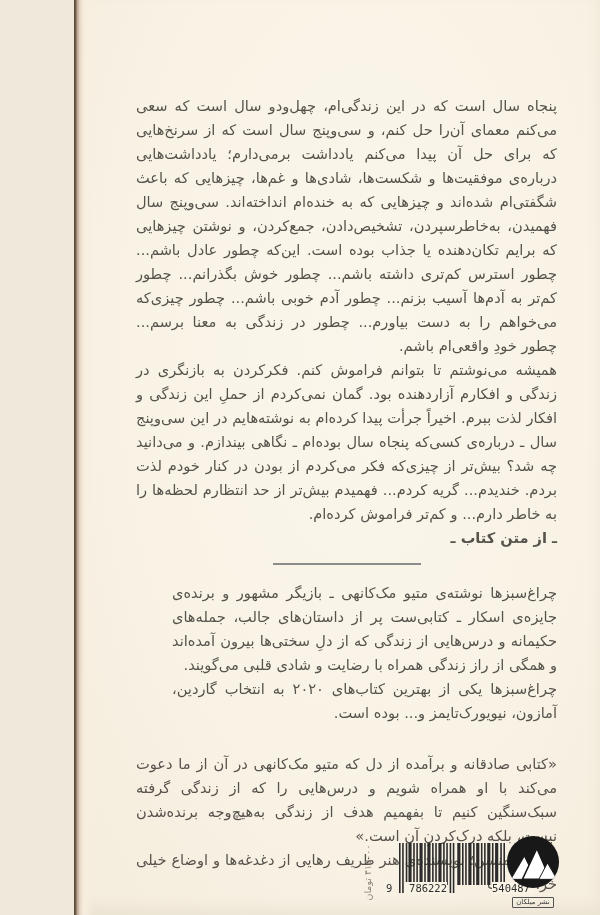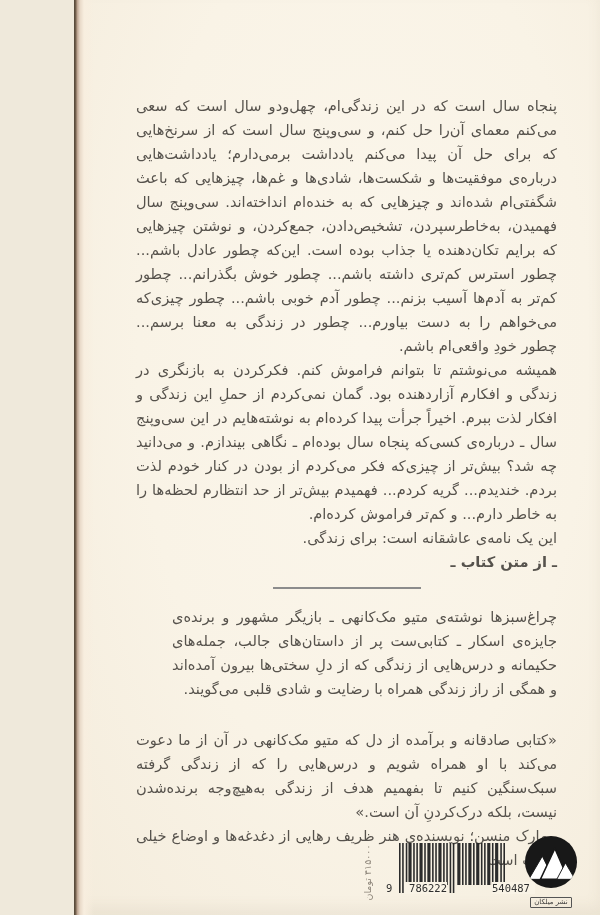--- a/index.html
+++ b/index.html
@@ -48,47 +48,47 @@
   .barcode{position:absolute;left:312px;top:843px;width:122px;height:66px;}
   .barcode svg{position:absolute;left:13px;top:0;width:106px;height:50px;}
   .bc-digit{
     position:absolute;top:39px;
     font-family:"DejaVu Sans Mono","DejaVu Sans",monospace;
     font-size:10.5px;color:#2e2e2e;direction:ltr;
   }
   .bc-prefix{left:0;}
   .bc-g1{left:18px;width:43px;text-align:right;background:#f9f3e6;}
   .bc-g2{left:66px;width:43px;background:#f9f3e6;margin-left:40px;}
-  .publisher-logo{position:absolute;left:449px;top:835px;width:56px;text-align:center;}
+  .publisher-logo{position:absolute;left:431px;top:835px;width:56px;text-align:center;}
   .publisher-logo svg{display:block;width:54px;height:54px;margin:0 auto;}
   .publisher-name{
     display:inline-block;margin-top:2px;
     font-size:7px;line-height:9px;color:#3a3a3a;
     border:1px solid #555;border-radius:1px;padding:0 3px;
     direction:rtl;
   }
 </style>
 </head>
 <body>
 
 <div class="cover">
 
   <div class="book-edge"></div>
 
   <div class="content">
     <p>پنجاه سال است که در این زندگی‌ام، چهل‌ودو سال است که سعی می‌کنم معمای آن‌را حل کنم، و سی‌وپنج سال است که از سرنخ‌هایی که برای حل آن پیدا می‌کنم یادداشت برمی‌دارم؛ یادداشت‌هایی درباره‌ی موفقیت‌ها و شکست‌ها، شادی‌ها و غم‌ها، چیزهایی که باعث شگفتی‌ام شده‌اند و چیزهایی که به خنده‌ام انداخته‌اند. سی‌وپنج سال فهمیدن، به‌خاطرسپردن، تشخیص‌دادن، جمع‌کردن، و نوشتن چیزهایی که برایم تکان‌دهنده یا جذاب بوده است. این‌که چطور عادل باشم... چطور استرس کم‌تری داشته باشم... چطور خوش بگذرانم... چطور کم‌تر به آدم‌ها آسیب بزنم... چطور آدم خوبی باشم... چطور چیزی‌که می‌خواهم را به دست بیاورم... چطور در زندگی به معنا برسم... چطور خودِ واقعی‌ام باشم.</p>
     <p>همیشه می‌نوشتم تا بتوانم فراموش کنم. فکرکردن به بازنگری در زندگی و افکارم آزاردهنده بود. گمان نمی‌کردم از حملِ این زندگی و افکار لذت ببرم. اخیراً جرأت پیدا کرده‌ام به نوشته‌هایم در این سی‌وپنج سال ـ درباره‌ی کسی‌که پنجاه سال بوده‌ام ـ نگاهی بیندازم. و می‌دانید چه شد؟ بیش‌تر از چیزی‌که فکر می‌کردم از بودن در کنار خودم لذت بردم. خندیدم... گریه کردم... فهمیدم بیش‌تر از حد انتظارم لحظه‌ها را به خاطر دارم... و کم‌تر فراموش کرده‌ام.</p>
-    <p>این یک نامه‌ی عاشقانه است: برای زندگی.</p>
 
     <p class="excerpt-source">ـ از متن کتاب ـ</p>
 
     <div class="divider"></div>
 
     <div class="about-block">
       <p>چراغ‌سبزها نوشته‌ی متیو مک‌کانهی ـ بازیگر مشهور و برنده‌ی جایزه‌ی اسکار ـ کتابی‌ست پر از داستان‌های جالب، جمله‌های حکیمانه و درس‌هایی از زندگی که از دلِ سختی‌ها بیرون آمده‌اند و همگی از راز زندگی همراه با رضایت و شادی قلبی می‌گویند.</p>
+      <p>چراغ‌سبزها یکی از بهترین کتاب‌های ۲۰۲۰ به انتخاب گاردین، آمازون، نیویورک‌تایمز و... بوده است.</p>
     </div>
 
     <div class="review-block">
       <p>«کتابی صادقانه و برآمده از دل که متیو مک‌کانهی در آن از ما دعوت می‌کند با او همراه شویم و درس‌هایی را که از زندگی گرفته سبک‌سنگین کنیم تا بفهمیم هدف از زندگی به‌هیچ‌وجه برنده‌شدن نیست، بلکه درک‌کردنِ آن است.»</p>
       <p>ـ مارک منسن؛ نویسنده‌ی هنر ظریف رهایی از دغدغه‌ها و اوضاع خیلی خراب است</p>
     </div>
   </div>
 
   <div class="price">۴۱۵۰۰۰ تومان</div>
 

